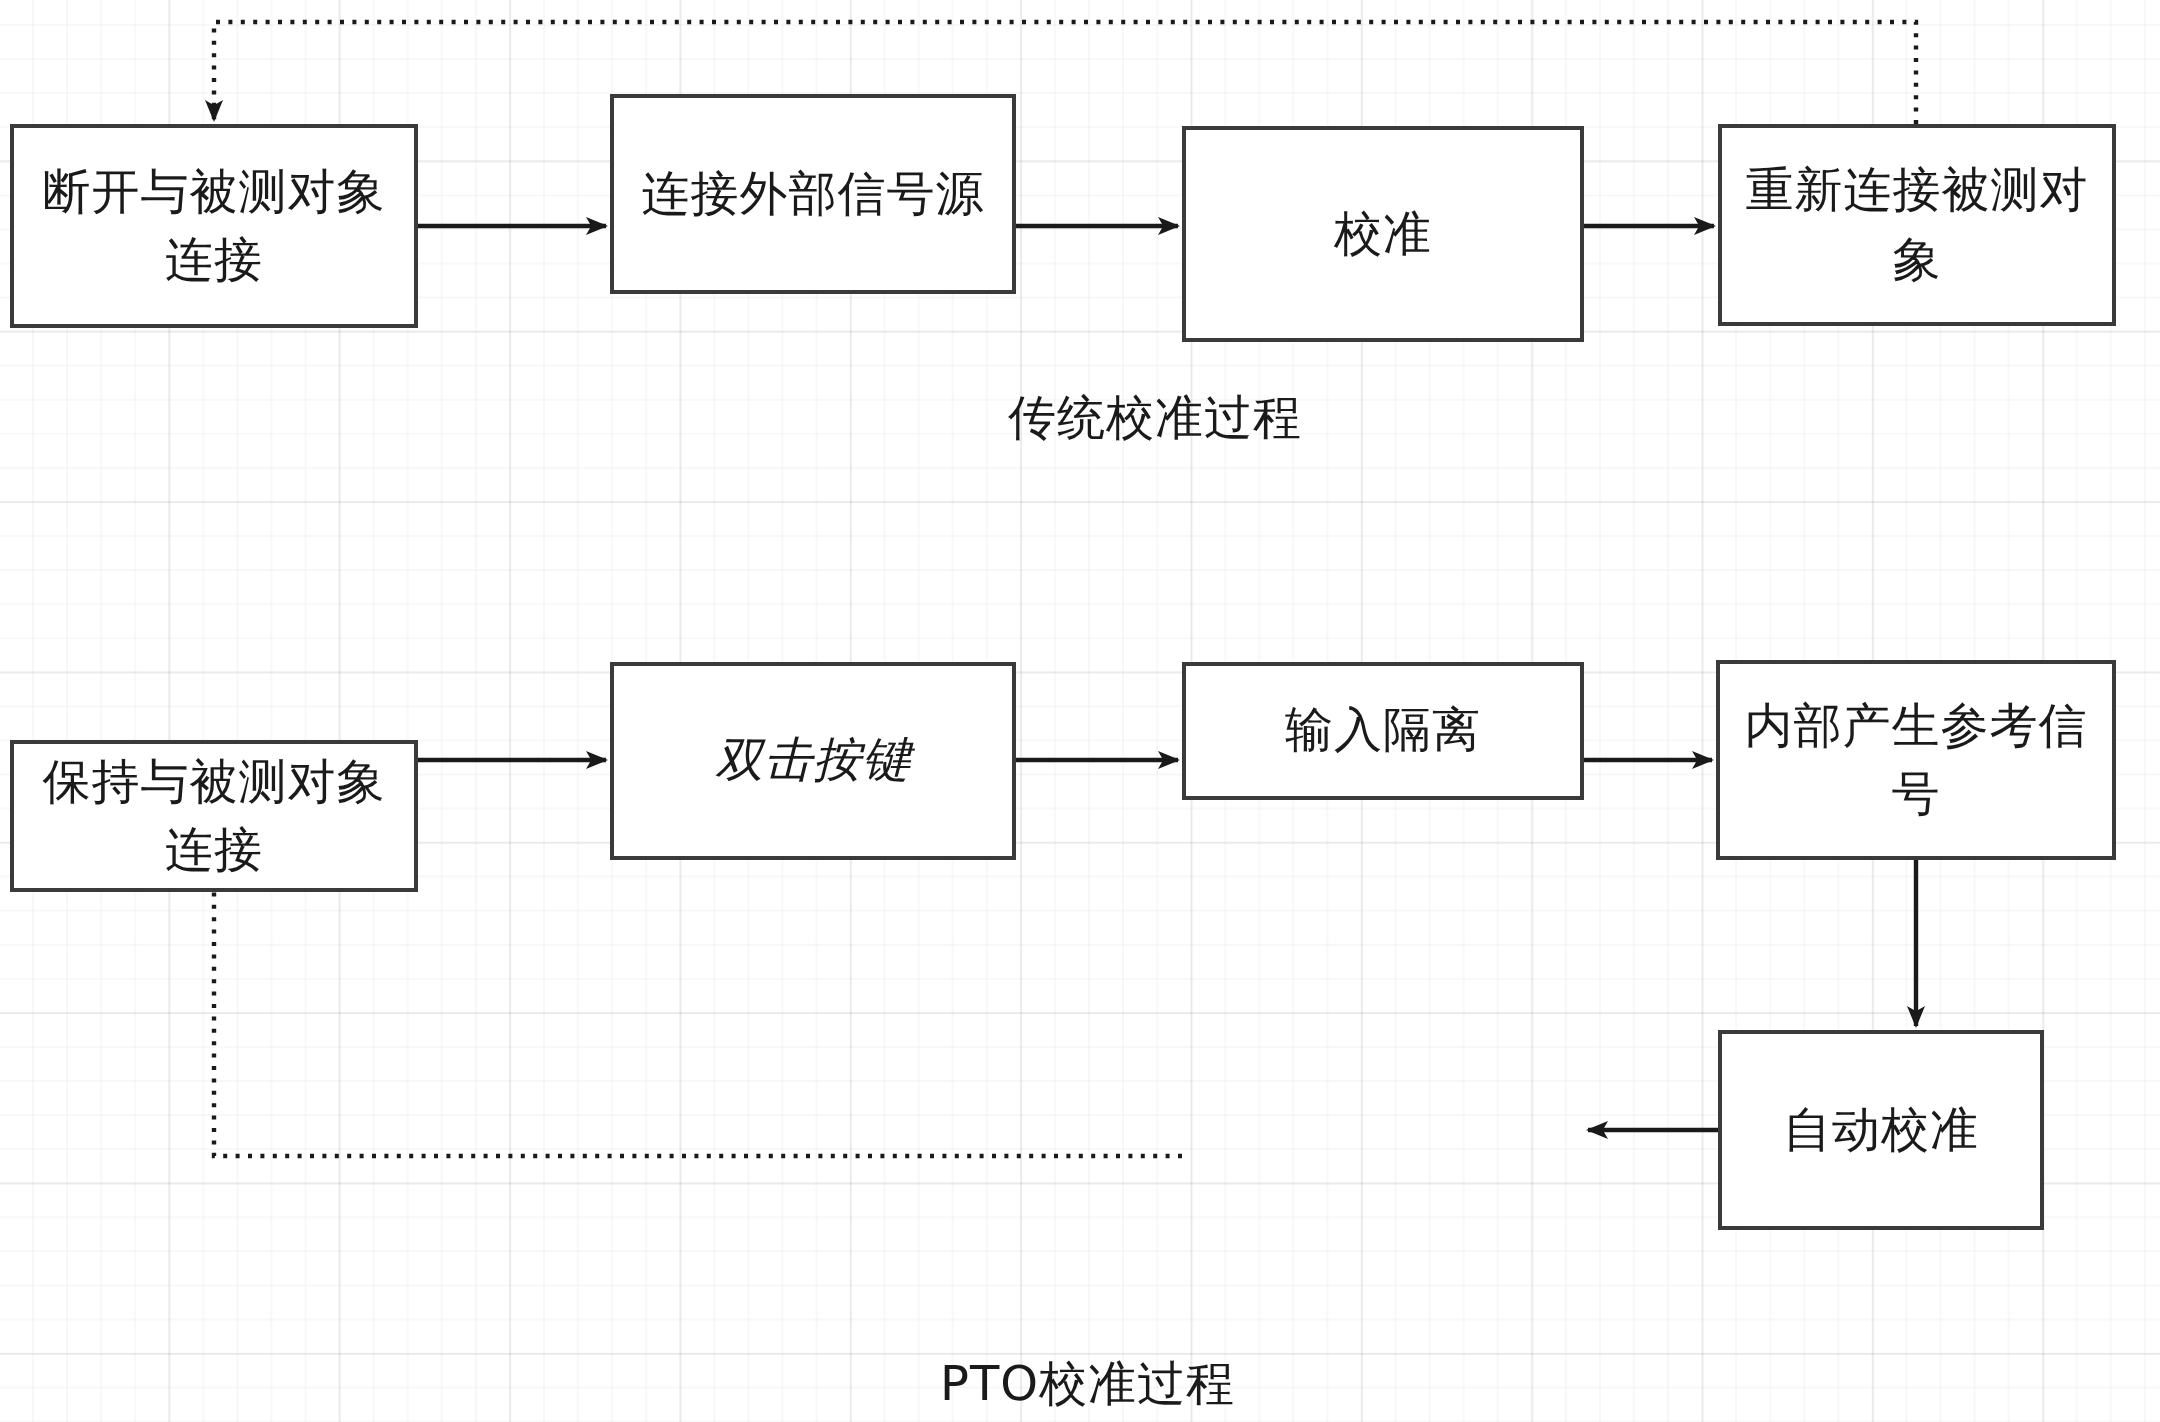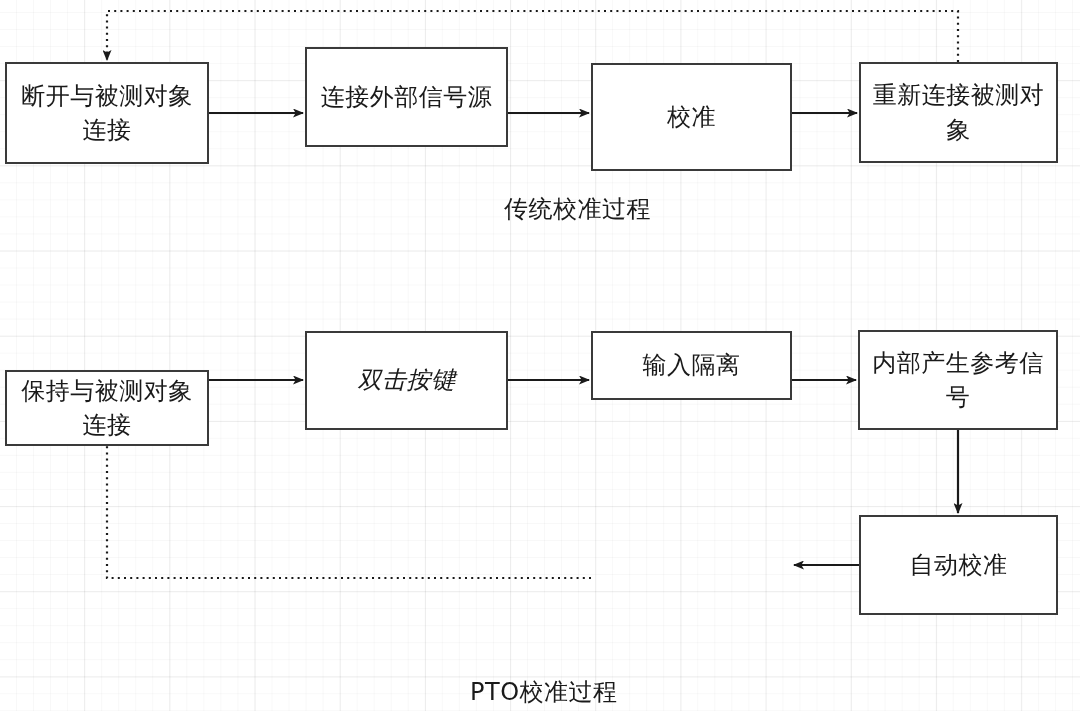--- a/index.html
+++ b/index.html
@@ -138,20 +138,20 @@
   </div>
 
   <div class="node" style="left:591px; top:331px; width:201px; height:69px;">
     <span class="lbl">输入隔离</span>
   </div>
 
   <div class="node" style="left:858px; top:330px; width:200px; height:100px;">
     <span class="lbl">内部产生参考信号</span>
   </div>
 
-  <div class="node" style="left:859px; top:515px; width:199px; height:100px;">
+  <div class="node" style="left:859px; top:515px; width:163px; height:100px;">
     <span class="lbl">自动校准</span>
   </div>
 
 
   <div class="caption" style="left:470px; top:676px;text-align:center;">PTO校准过程</div>
 
 </div>
 
 </body></html>

